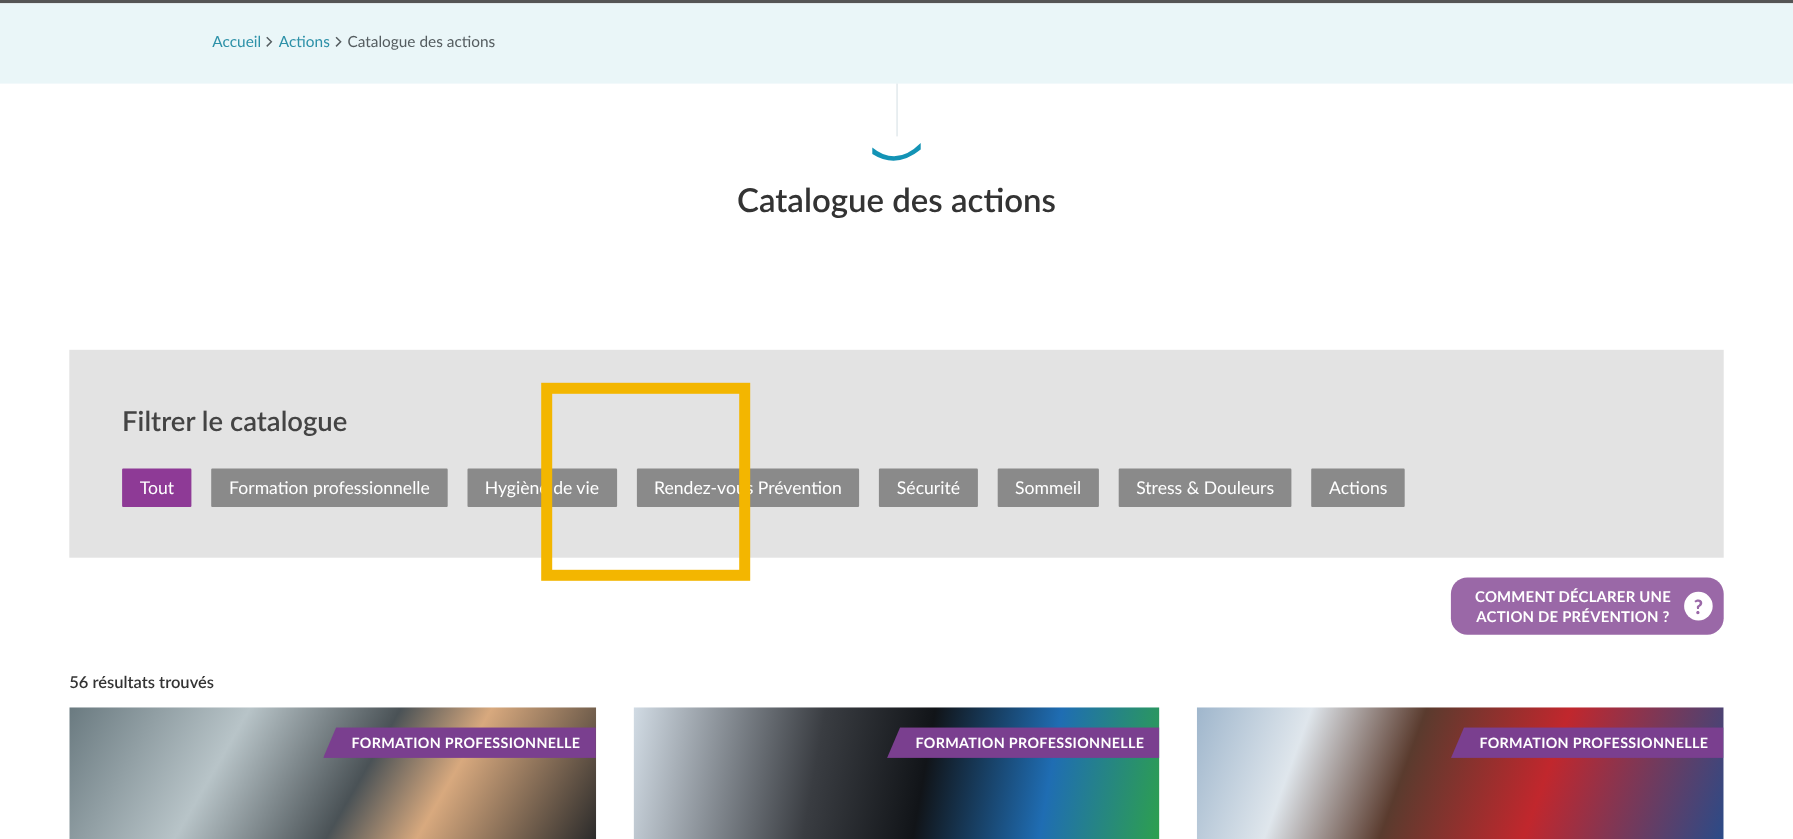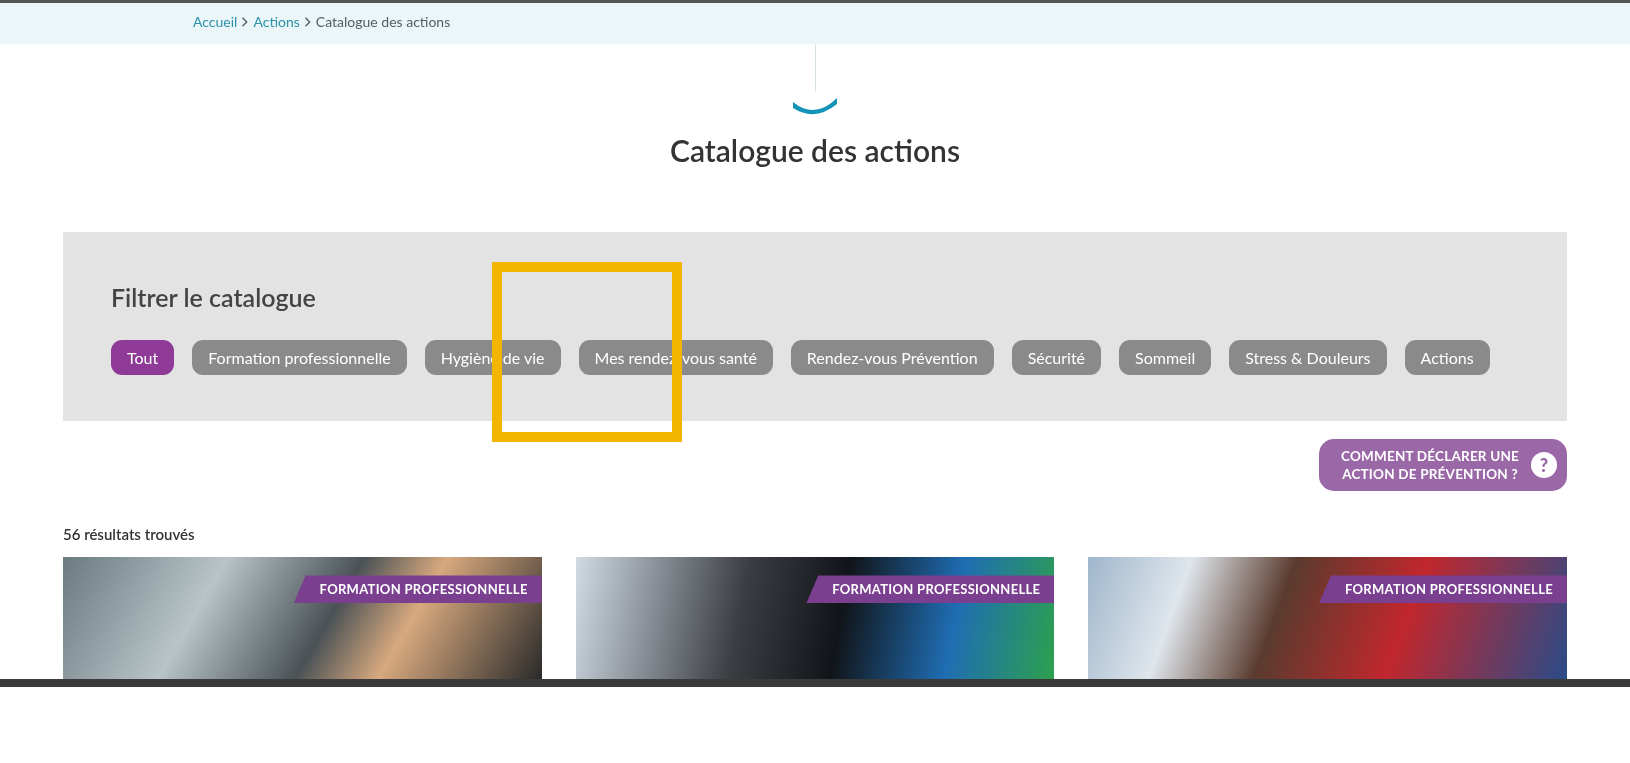--- a/index.html
+++ b/index.html
@@ -12,21 +12,21 @@
   .top-line {
     height: 3px;
     background: #555;
   }
   .breadcrumb-bar {
     background: #eaf6f8;
     padding: 10px 0 14px 0;
   }
   .breadcrumb-inner {
     max-width: 1570px;
-    margin: 0 auto;
+    margin: 16px auto;
     padding-left: 163px;
     display: flex;
     align-items: flex-end;
     gap: 4px;
     font-size: 14px;
   }
   .breadcrumb-link {
     color: #2d91a8;
     text-decoration: none;
   }
@@ -48,40 +48,40 @@
   .swoosh svg { display: block; }
   .page-title {
     text-align: center;
     font-size: 30px;
     color: #333;
     font-weight: 600;
   }
   .filter-panel {
     background: #e3e3e3;
     max-width: 1504px;
-    margin: 64px auto 0 auto;
+    margin: 118px auto 0 auto;
     padding: 50px 48px 46px 48px;
     position: relative;
   }
   .filter-title {
     font-size: 25px;
     color: #444;
     font-weight: 600;
     margin-bottom: 28px;
   }
   .filter-chips {
     display: flex;
     flex-wrap: wrap;
     gap: 14px 18px;
   }
   .chip {
     background: #8a8a8a;
     color: #fff;
     border: none;
-    border-radius: 11px;
+    border-radius: 1px;
     padding: 8px 16px;
     font-size: 16px;
     cursor: pointer;
     font-family: inherit;
   }
   .chip.active {
     background: #8e3a96;
   }
   .highlight-box {
     position: absolute;
@@ -206,21 +206,20 @@
 </div>
 
 <h1 class="page-title">Catalogue des actions</h1>
 
 <div class="filter-panel">
   <div class="filter-title">Filtrer le catalogue</div>
   <div class="filter-chips">
     <button class="chip active">Tout</button>
     <button class="chip">Formation professionnelle</button>
     <button class="chip">Hygiène de vie</button>
-    <button class="chip">Mes rendez-vous santé</button>
     <button class="chip">Rendez-vous Prévention</button>
     <button class="chip">Sécurité</button>
     <button class="chip">Sommeil</button>
     <button class="chip">Stress &amp; Douleurs</button>
     <button class="chip">Actions</button>
   </div>
   <div class="highlight-box"></div>
 </div>
 
 <div class="cta-row">

